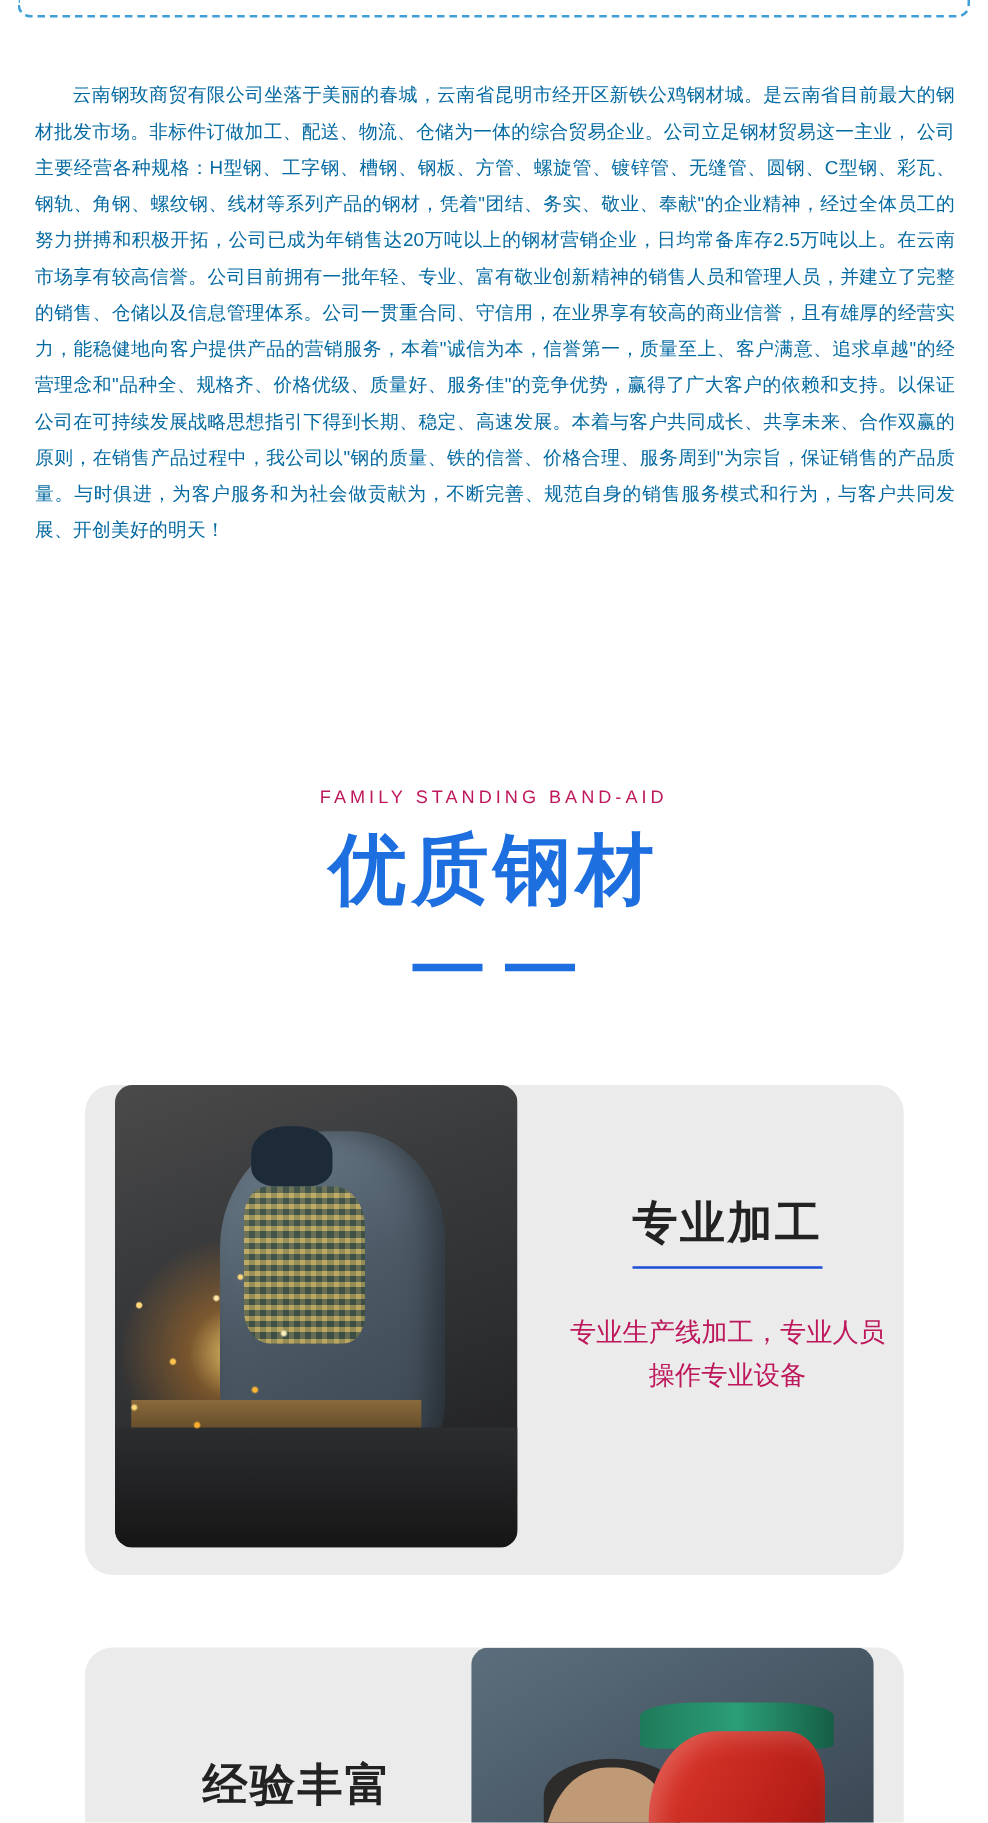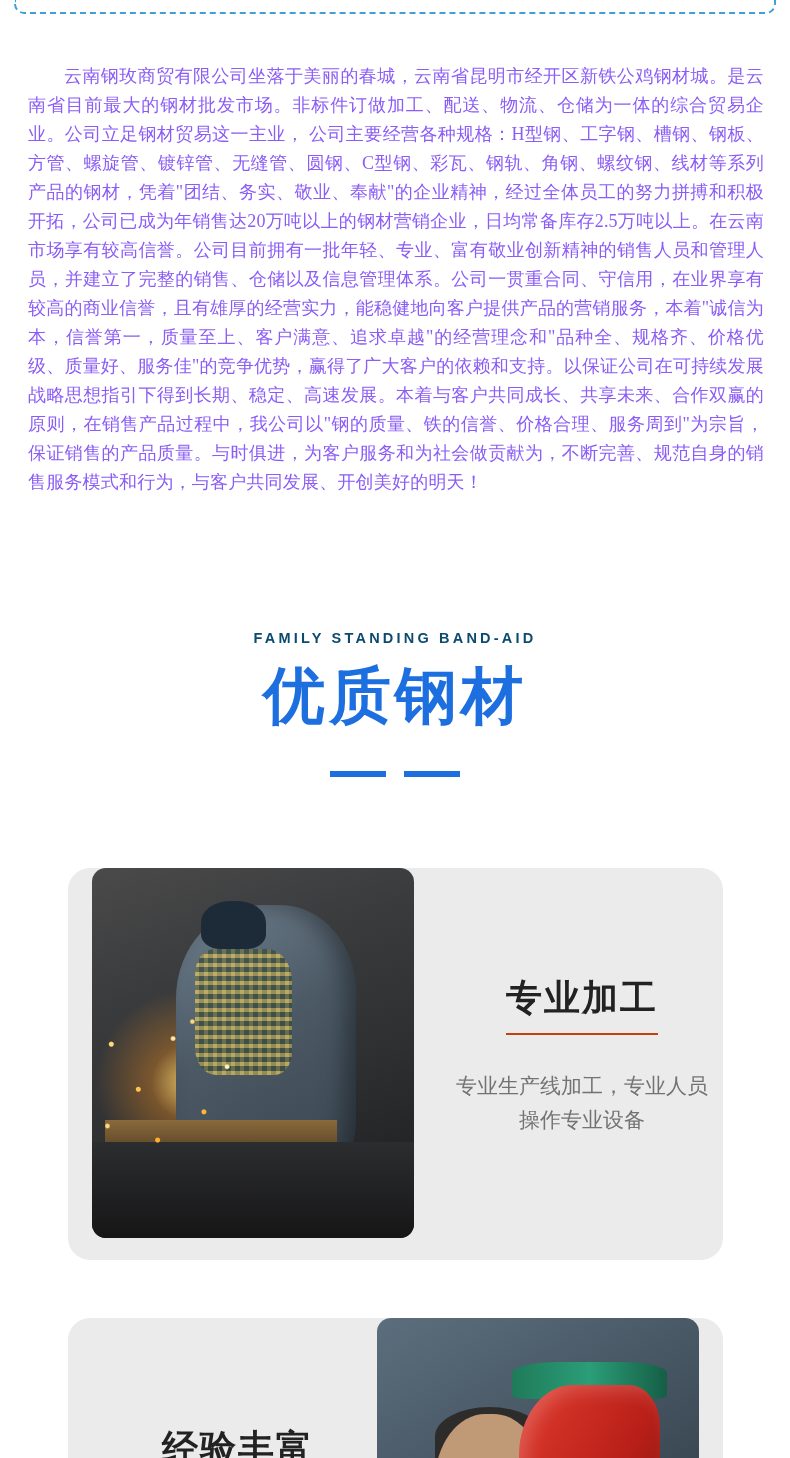--- a/index.html
+++ b/index.html
@@ -30,42 +30,42 @@
     border-bottom-left-radius: 10px;
     border-bottom-right-radius: 10px;
   }
 
   
   .intro {
     position: absolute;
     top: 62px;
     left: 28px;
     width: 736px;
-    font-size: 18px;
+    font-size: 15px;
     line-height: 29px;
-    color: #8b5cf6;
+    color: #0369a1;
     text-align: justify;
     text-indent: 2em;
     letter-spacing: 0.2px;
-    font-family: Liberation Serif, serif;
+    font-family: Liberation Sans, sans-serif;
   }
 
   
   .section-head {
     position: absolute;
     top: 630px;
     left: 0;
     width: 790px;
     text-align: center;
   }
   .eyebrow {
     font-size: 14.5px;
     letter-spacing: 3.2px;
-    color: #0c4a6e;
-    font-weight: bold;
+    color: #be185d;
+    font-weight: normal;
     font-family: "Liberation Sans", sans-serif;
   }
   .headline {
     margin-top: 22px;
     font-size: 62px;
     font-weight: bold;
     color: #1d6fe0;
     letter-spacing: 4px;
     line-height: 1.05;
     font-family: Liberation Mono, monospace;
@@ -245,29 +245,28 @@
     width: 300px;
     text-align: center;
   }
   .card-title {
     font-size: 36px;
     font-weight: bold;
     letter-spacing: 2px;
     color: #222222;
     display: inline-block;
     padding-bottom: 10px;
-    border-bottom: 2px solid #c2410c;
+    border-bottom: 2px solid #1d4ed8;
     font-family: "DejaVu Sans", "Liberation Sans", sans-serif;
-    margin-top: 20px;
   }
   .card-desc {
     margin-top: 34px;
     font-size: 21px;
     line-height: 34px;
-    color: #737373;
+    color: #be185d;
     font-family: "DejaVu Sans", "Liberation Sans", sans-serif;
   }
 </style>
 </head>
 <body>
 
 <div class="top-dash"></div>
 
 <div class="intro">云南钢玫商贸有限公司坐落于美丽的春城，云南省昆明市经开区新铁公鸡钢材城。是云南省目前最大的钢材批发市场。非标件订做加工、配送、物流、仓储为一体的综合贸易企业。公司立足钢材贸易这一主业， 公司主要经营各种规格：H型钢、工字钢、槽钢、钢板、方管、螺旋管、镀锌管、无缝管、圆钢、C型钢、彩瓦、钢轨、角钢、螺纹钢、线材等系列产品的钢材，凭着"团结、务实、敬业、奉献"的企业精神，经过全体员工的努力拼搏和积极开拓，公司已成为年销售达20万吨以上的钢材营销企业，日均常备库存2.5万吨以上。在云南市场享有较高信誉。公司目前拥有一批年轻、专业、富有敬业创新精神的销售人员和管理人员，并建立了完整的销售、仓储以及信息管理体系。公司一贯重合同、守信用，在业界享有较高的商业信誉，且有雄厚的经营实力，能稳健地向客户提供产品的营销服务，本着"诚信为本，信誉第一，质量至上、客户满意、追求卓越"的经营理念和"品种全、规格齐、价格优级、质量好、服务佳"的竞争优势，赢得了广大客户的依赖和支持。以保证公司在可持续发展战略思想指引下得到长期、稳定、高速发展。本着与客户共同成长、共享未来、合作双赢的原则，在销售产品过程中，我公司以"钢的质量、铁的信誉、价格合理、服务周到"为宗旨，保证销售的产品质量。与时俱进，为客户服务和为社会做贡献为，不断完善、规范自身的销售服务模式和行为，与客户共同发展、开创美好的明天！</div>
 

